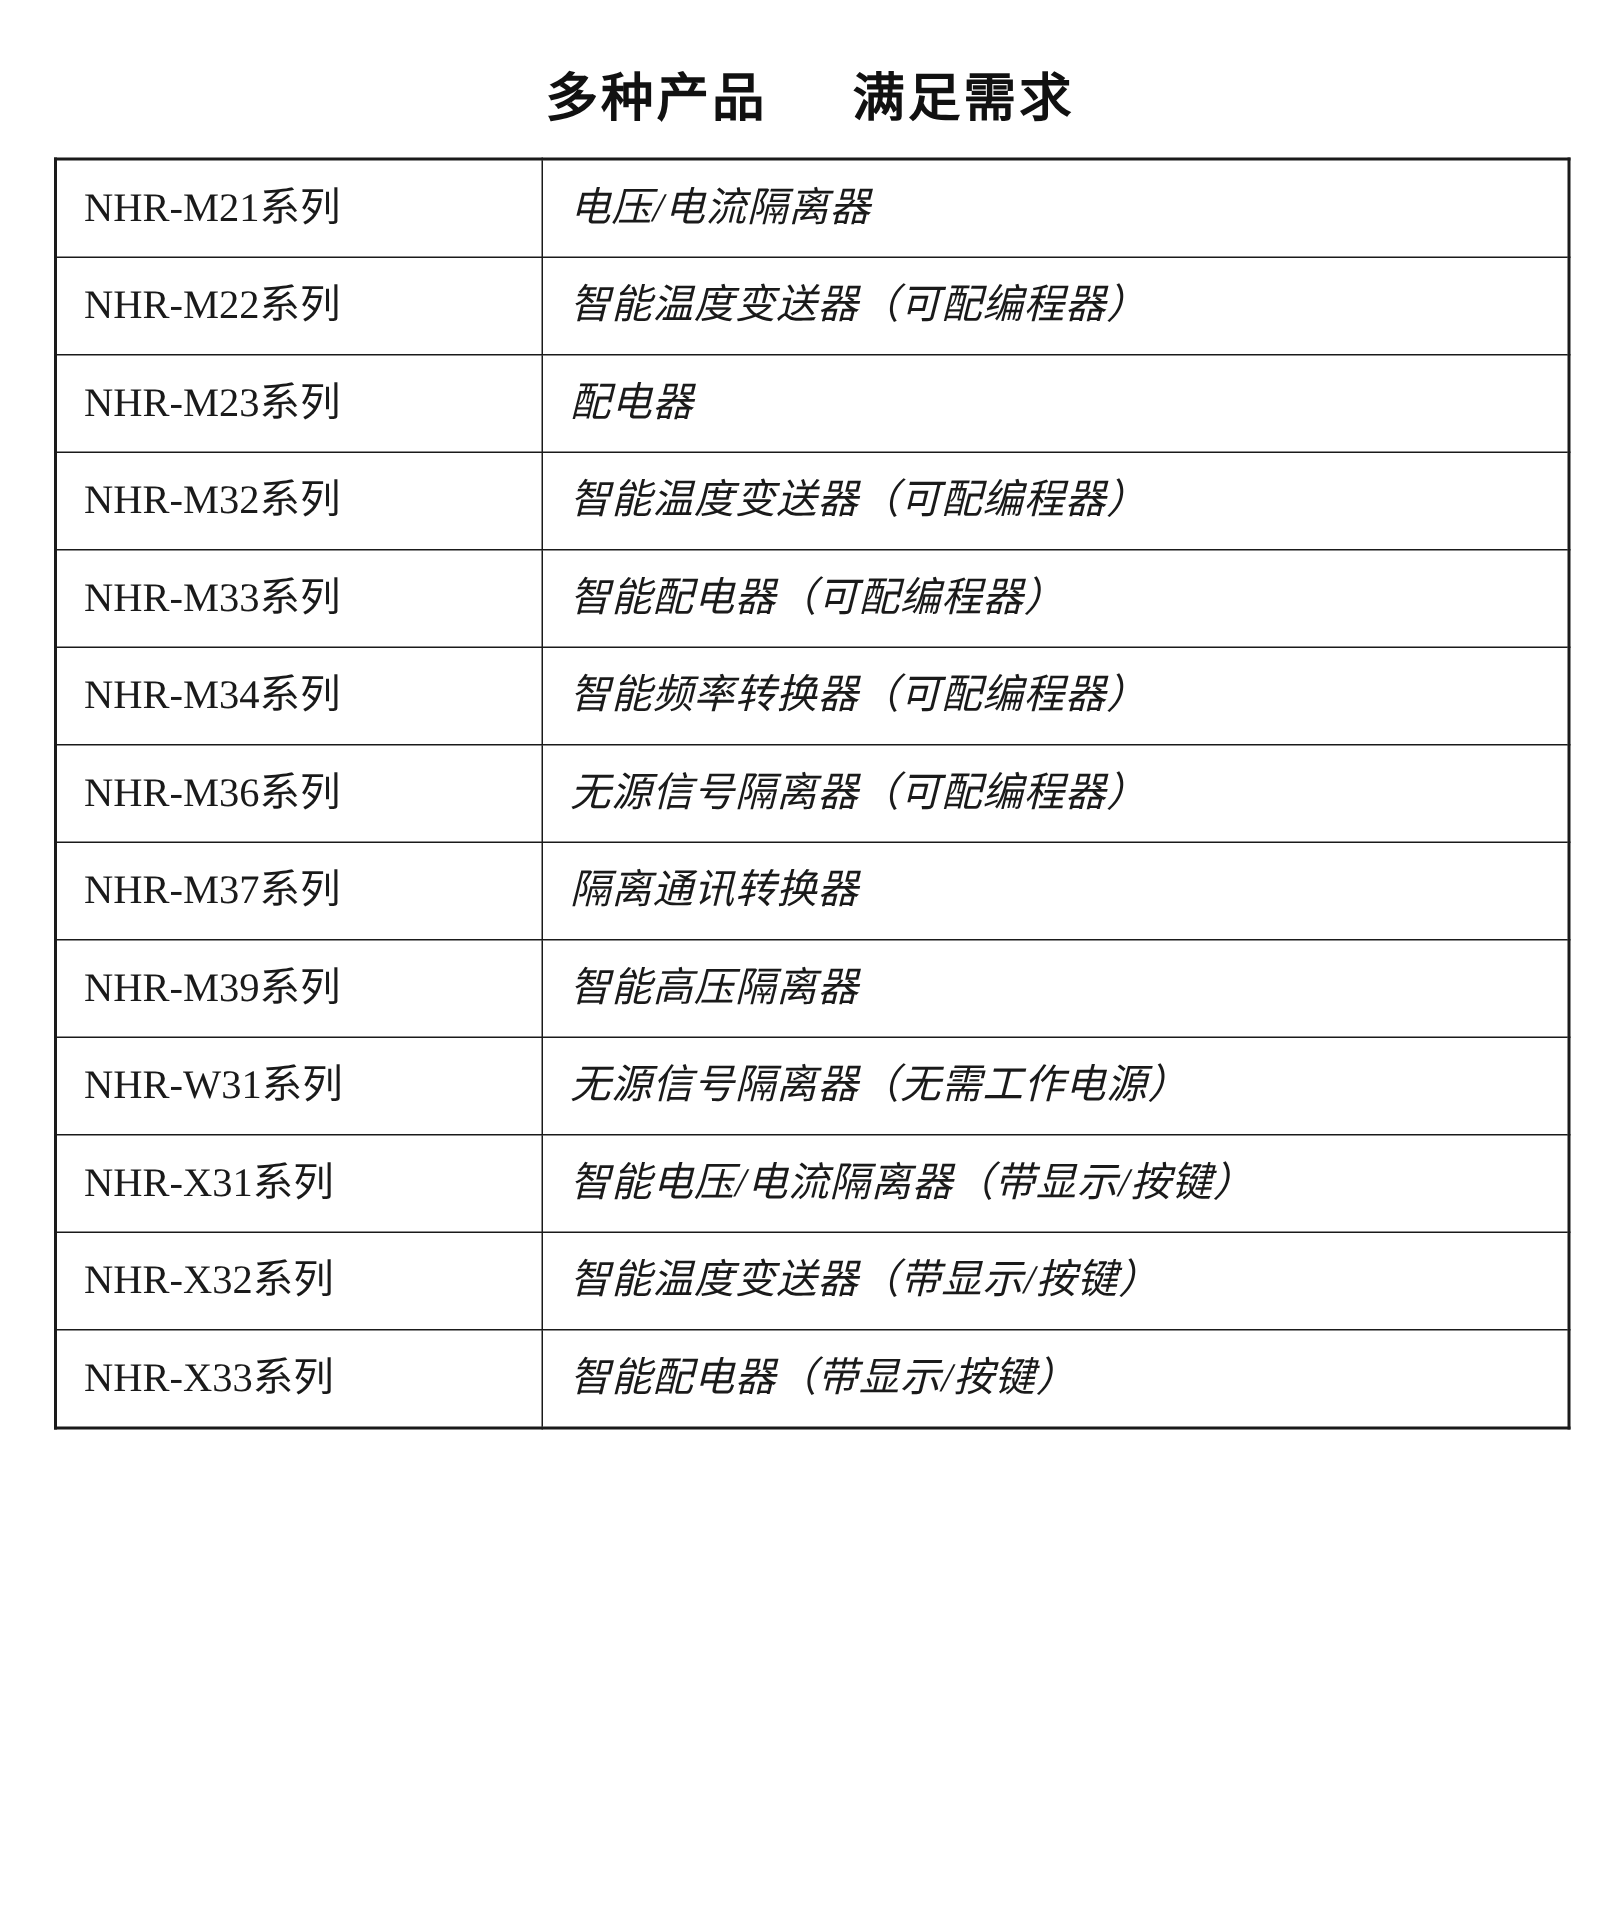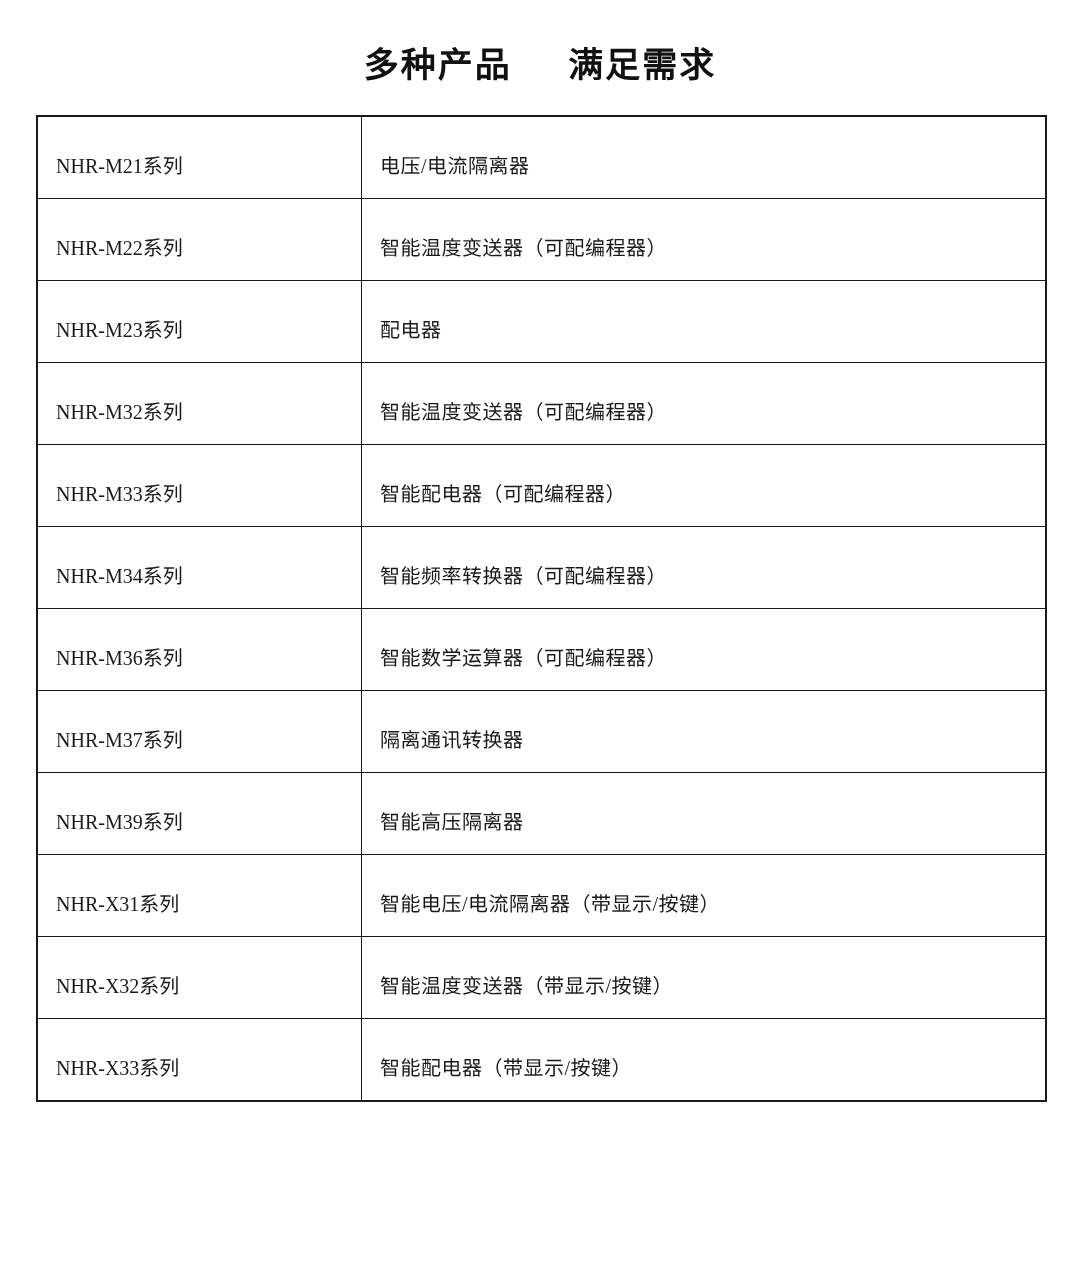--- a/index.html
+++ b/index.html
@@ -21,51 +21,52 @@
     box-sizing: border-box;
   }
   .title {
     text-align: center;
     font-family: "DejaVu Sans", "Liberation Sans", sans-serif;
     font-weight: bold;
     font-size: 35px;
     letter-spacing: 2px;
     color: #111111;
     padding-top: 36px;
-    padding-bottom: 28px;
+    padding-bottom: 18px;
     white-space: pre;
   }
   .table-wrap {
     padding: 0 33px 0 36px;
   }
   table.product-table {
     width: 1011px;
     border-collapse: collapse;
     table-layout: fixed;
     border: 2px solid #1a1a1a;
   }
   table.product-table td {
     border: 1.5px solid #1a1a1a;
     height: 64px;
     vertical-align: middle;
-    padding: 17px 0 0 18px;
-    font-size: 20px;
+    padding: 0 0 0 18px;
+    font-size: 27px;
     line-height: 1.1;
     white-space: nowrap;
     overflow: hidden;
   }
   td.col-model {
     width: 305px;
     font-family: "Liberation Serif", "DejaVu Serif", serif;
     letter-spacing: 0px;
   }
   td.col-desc {
     font-family: "Liberation Serif", "DejaVu Serif", serif;
     letter-spacing: 0.5px;
     padding-left: 28px;
+    font-style: italic;
   }
 </style>
 </head>
 <body>
 
 <div class="page">
 
   <div class="title">多种产品    满足需求</div>
 
   <div class="table-wrap">
@@ -90,29 +91,33 @@
           <tr>
             <td class="col-model">NHR-M33系列</td>
             <td class="col-desc">智能配电器（可配编程器）</td>
           </tr>
           <tr>
             <td class="col-model">NHR-M34系列</td>
             <td class="col-desc">智能频率转换器（可配编程器）</td>
           </tr>
           <tr>
             <td class="col-model">NHR-M36系列</td>
-            <td class="col-desc">智能数学运算器（可配编程器）</td>
+            <td class="col-desc">无源信号隔离器（可配编程器）</td>
           </tr>
           <tr>
             <td class="col-model">NHR-M37系列</td>
             <td class="col-desc">隔离通讯转换器</td>
           </tr>
           <tr>
             <td class="col-model">NHR-M39系列</td>
             <td class="col-desc">智能高压隔离器</td>
+          </tr>
+          <tr>
+            <td class="col-model">NHR-W31系列</td>
+            <td class="col-desc">无源信号隔离器（无需工作电源）</td>
           </tr>
           <tr>
             <td class="col-model">NHR-X31系列</td>
             <td class="col-desc">智能电压/电流隔离器（带显示/按键）</td>
           </tr>
           <tr>
             <td class="col-model">NHR-X32系列</td>
             <td class="col-desc">智能温度变送器（带显示/按键）</td>
           </tr>
           <tr>

